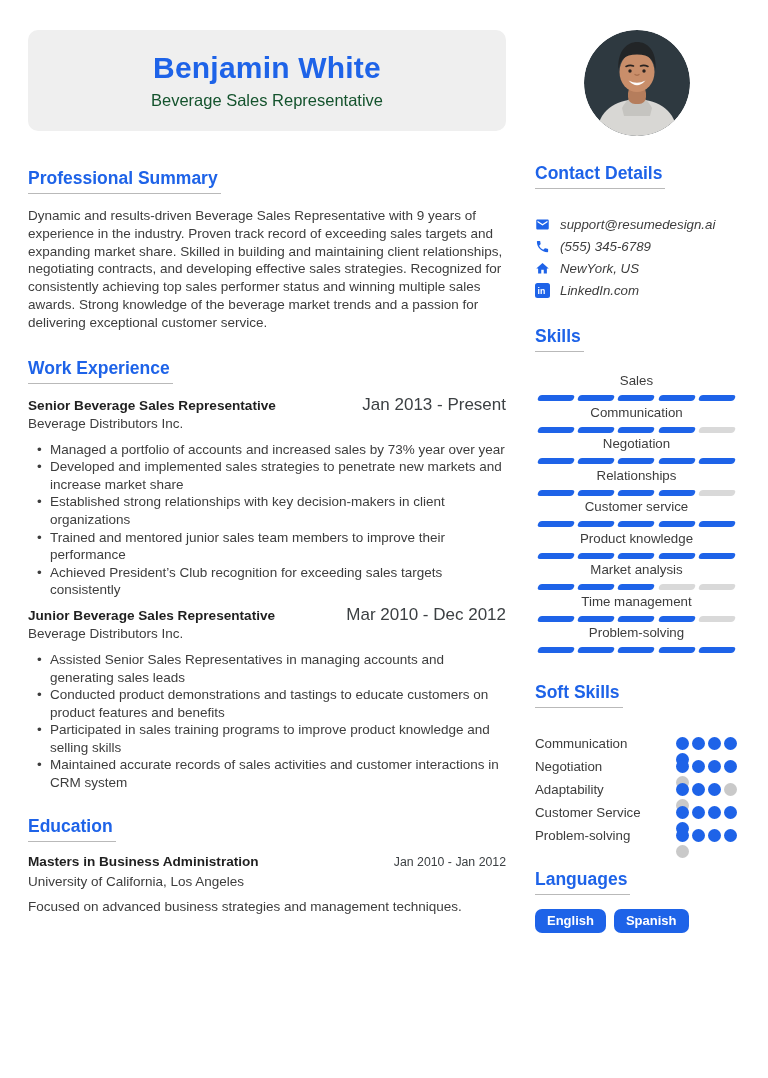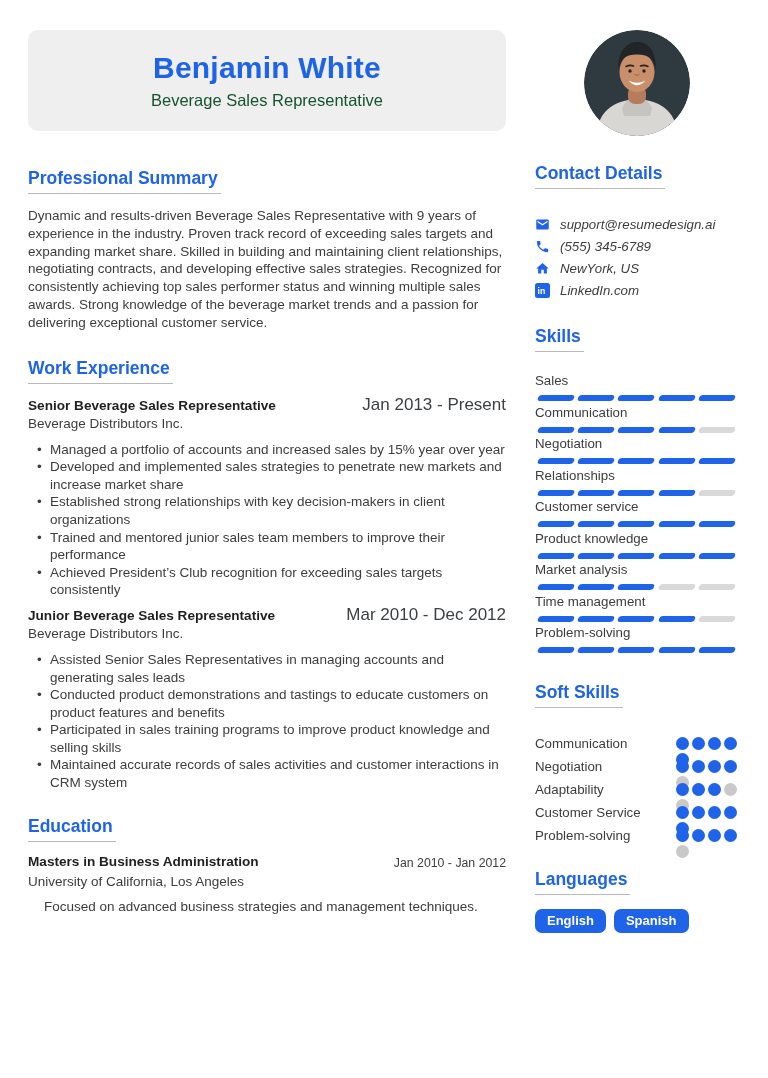--- a/index.html
+++ b/index.html
@@ -56,36 +56,36 @@
   ul.bullets li{
     font-size:13.5px;line-height:17.6px;color:var(--text);
     padding-left:22px;position:relative;
   }
   ul.bullets li::before{
     content:"•";position:absolute;left:9px;top:0;color:var(--text);
   }
   .section-education{margin-top:24px;}
   .section-education .sec-heading{margin-bottom:12px;}
   .edu{margin-bottom:11px;}
-  .edu-head{display:flex;justify-content:space-between;align-items:flex-end;}
+  .edu-head{display:flex;justify-content:space-between;align-items:center;}
   .edu-degree{font-size:13.6px;font-weight:bold;color:var(--text-dark);line-height:16px;}
   .edu-dates{font-size:12.3px;color:#3c4043;white-space:nowrap;}
   .edu-school{font-size:13.5px;line-height:16px;margin-top:4px;}
-  .edu-desc{font-size:13.5px;line-height:16px;margin-top:9px;margin-left:16px;}
+  .edu-desc{font-size:13.5px;line-height:16px;margin-top:9px;}
 
   
   .section-contact .sec-heading{margin-bottom:12px;}
   .contact-row{display:flex;align-items:center;height:22px;}
   .contact-row .cicon{width:15px;height:15px;flex:0 0 15px;margin-right:10px;display:flex;align-items:center;}
   .contact-row .cicon svg{width:15px;height:15px;fill:var(--accent);}
   .contact-text{font-size:13.3px;color:var(--text);white-space:nowrap;font-style:italic;}
   .section-skills{margin-top:25px;}
   .section-skills .sec-heading{margin-bottom:10px;}
   .skill{margin-bottom:2.5px;}
-  .skill-label{font-size:13.3px;line-height:18px;color:var(--text);}
+  .skill-label{font-size:13.3px;line-height:18px;color:var(--text);text-align:center;}
   .skill-bar{display:flex;gap:4px;margin-top:5px;margin-bottom:0;padding:0 3px;}
   .skill-seg{height:6px;flex:1;border-radius:3px;transform:skewX(-20deg);background:var(--bar-empty);}
   .skill-seg.on{background:var(--accent);}
   .section-soft{margin-top:29px;}
   .section-soft .sec-heading{margin-bottom:12px;}
   .soft-row{display:flex;align-items:center;justify-content:space-between;height:23px;}
   .soft-label{font-size:13.3px;color:var(--text);}
   .soft-dots{width:62px;height:13px;display:flex;flex-wrap:wrap;column-gap:3px;row-gap:3px;overflow:visible;}
   .sdot{width:13px;height:13px;flex:0 0 13px;border-radius:50%;background:var(--dot-empty);}
   .sdot.on{background:var(--accent);}
@@ -118,21 +118,21 @@
       <div class="section-experience">
         <div><span class="sec-heading">Work Experience</span></div>
         <div id="jobs">
             <div class="job">
               <div class="job-head">
                 <div class="job-title">Senior Beverage Sales Representative</div>
                 <div class="job-dates">Jan 2013 - Present</div>
               </div>
               <div class="job-company">Beverage Distributors Inc.</div>
               <ul class="bullets">
-                <li>Managed a portfolio of accounts and increased sales by 15% year over year</li>
+                <li>Managed a portfolio of accounts and increased sales by 73% year over year</li>
                 <li>Developed and implemented sales strategies to penetrate new markets and increase market share</li>
                 <li>Established strong relationships with key decision-makers in client organizations</li>
                 <li>Trained and mentored junior sales team members to improve their performance</li>
                 <li>Achieved President’s Club recognition for exceeding sales targets consistently</li>
               </ul>
             </div>
             <div class="job">
               <div class="job-head">
                 <div class="job-title">Junior Beverage Sales Representative</div>
                 <div class="job-dates">Mar 2010 - Dec 2012</div>

